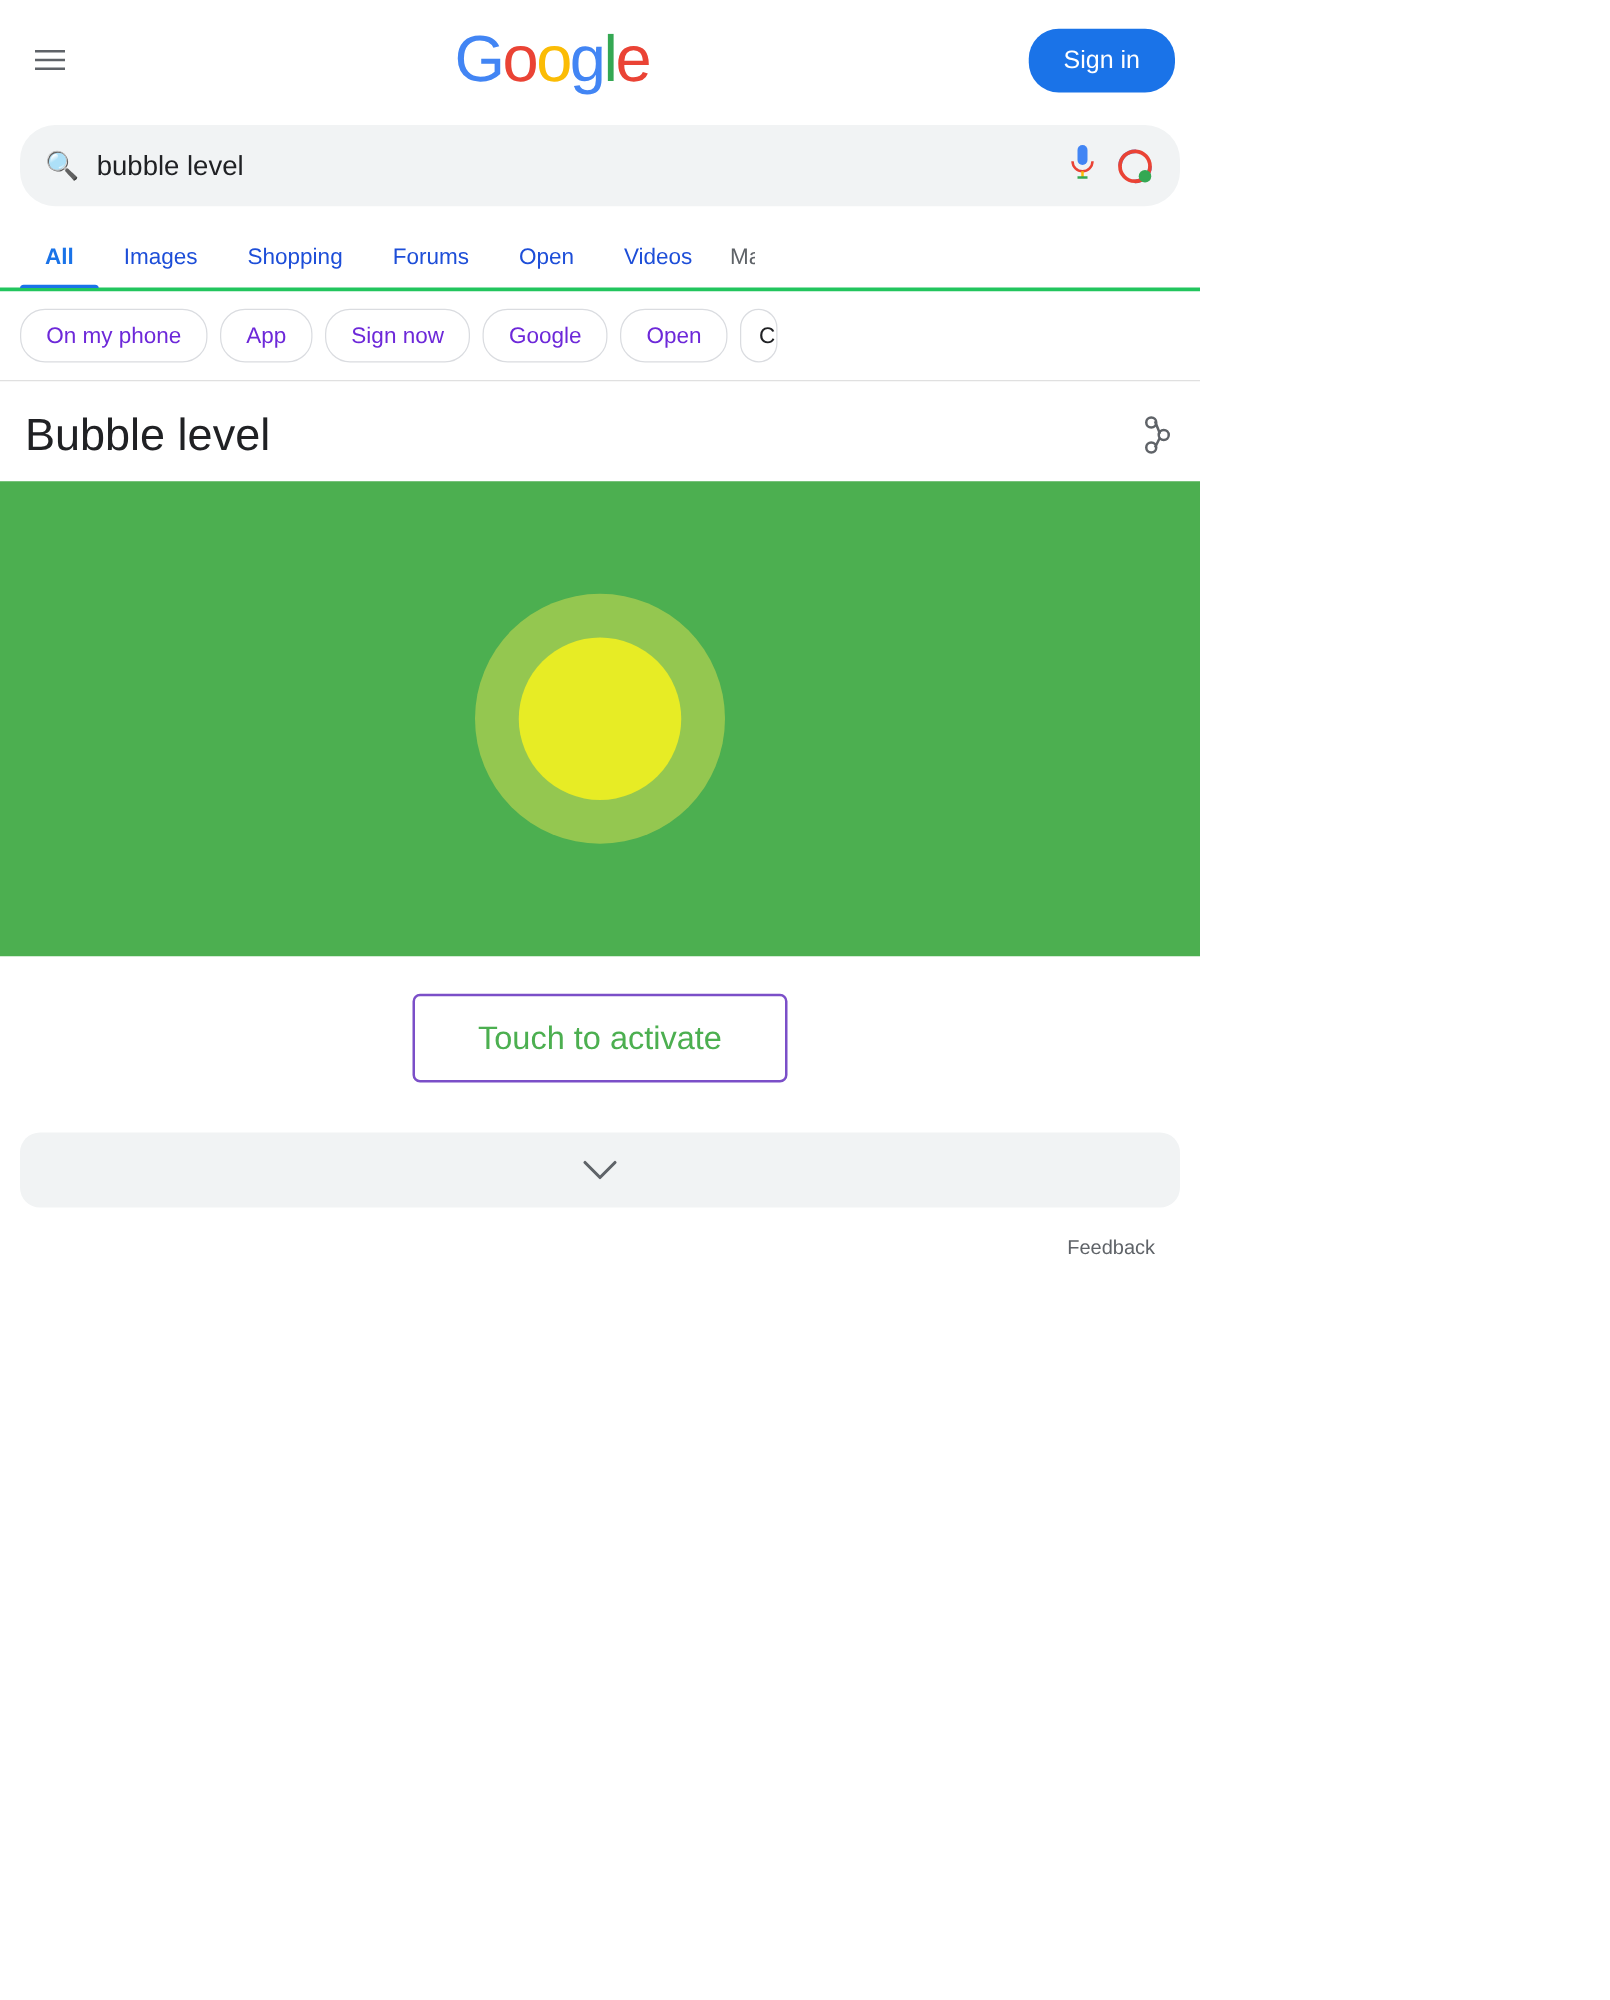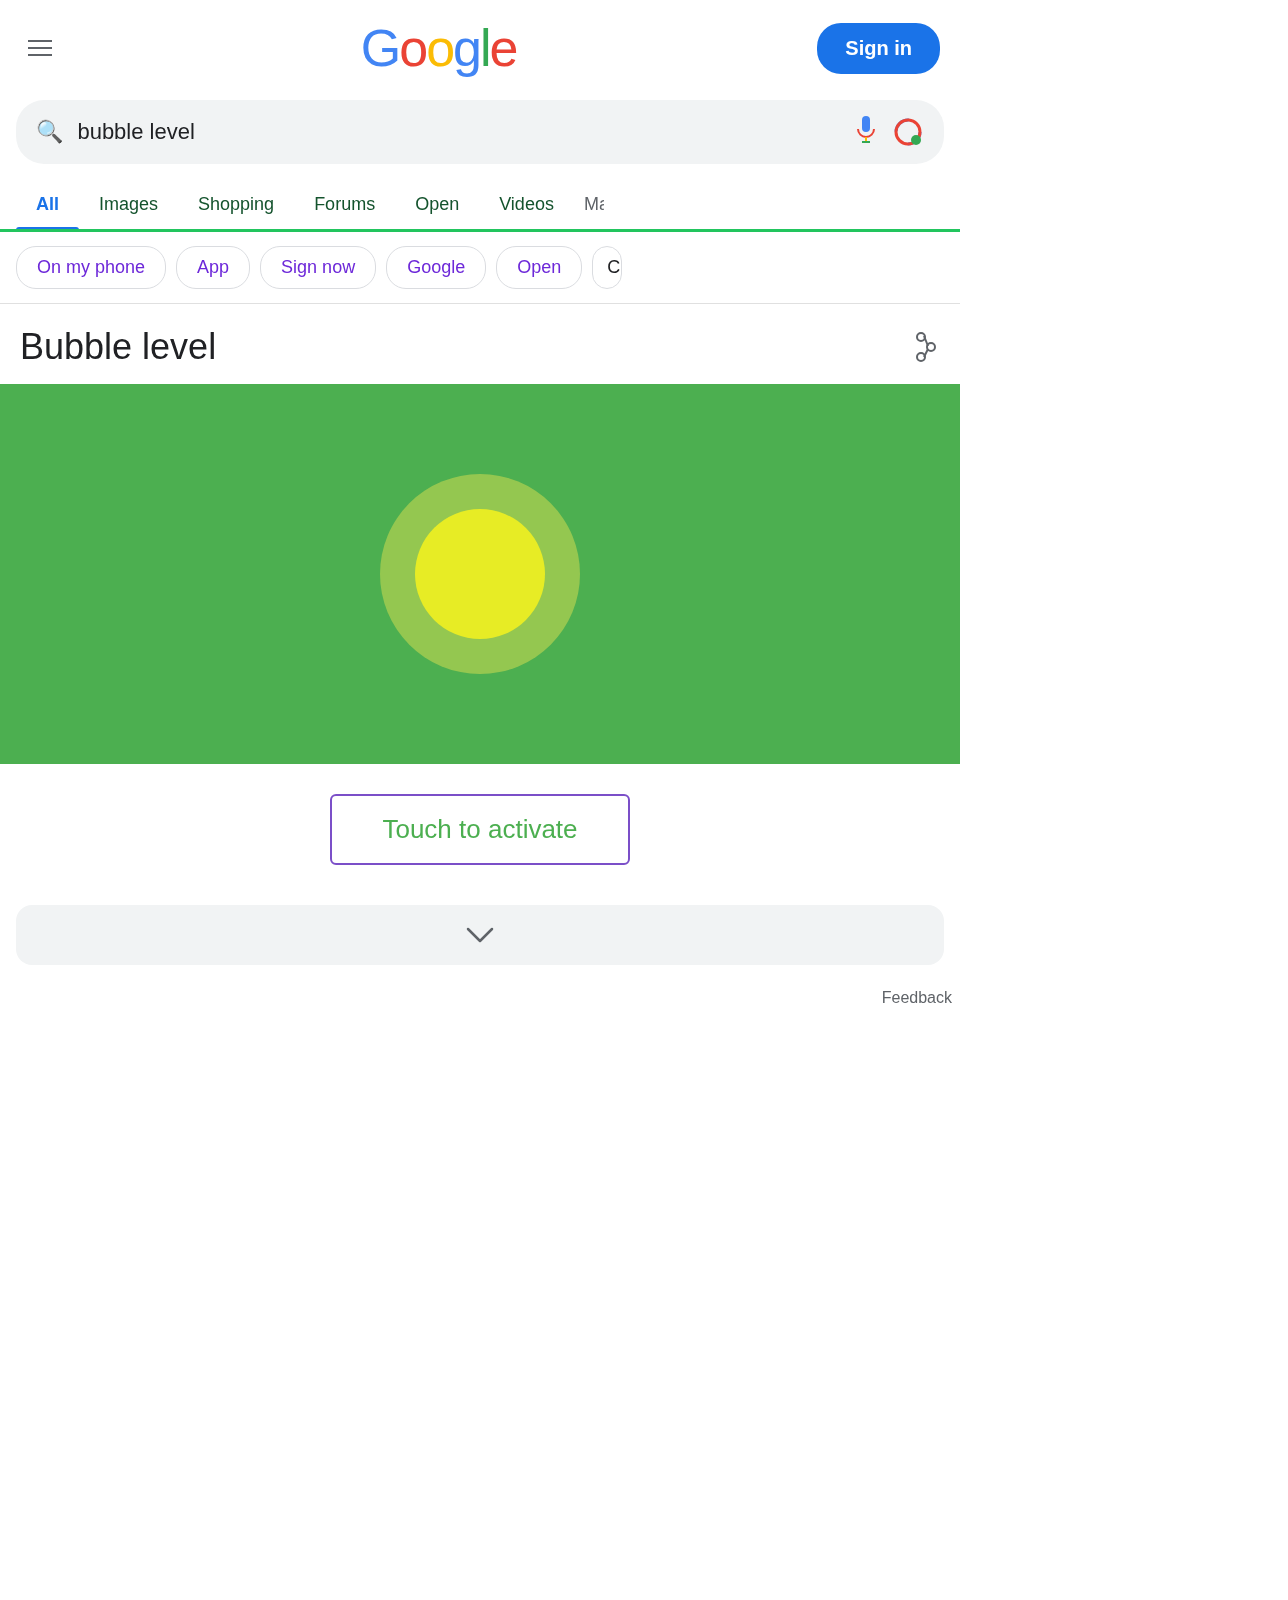--- a/index.html
+++ b/index.html
@@ -44,21 +44,21 @@
     .g-red { color: #EA4335; }
     .g-yellow { color: #FBBC05; }
     .g-green { color: #34A853; }
     .sign-in-btn {
       background: #1a73e8;
       color: #fff;
       border: none;
       border-radius: 24px;
       padding: 14px 28px;
       font-size: 20px;
-      font-weight: 700;
+      font-weight: 400;
       cursor: pointer;
     }
 
     
     .search-bar-container {
       padding: 10px 16px 16px 16px;
     }
     .search-bar {
       display: flex;
       align-items: center;
@@ -96,21 +96,21 @@
       display: flex;
       align-items: center;
       border-bottom: 3px solid #22c55e;
       padding: 0 16px;
       overflow-x: hidden;
       gap: 0;
     }
     .tab-item {
       padding: 14px 20px;
       font-size: 18px;
-      color: #14532d;
+      color: #1d4ed8;
       cursor: pointer;
       white-space: nowrap;
       position: relative;
     }
     .tab-item.active {
       color: #1a73e8;
       font-weight: 600;
     }
     .tab-item.active::after {
       content: '';
@@ -240,21 +240,21 @@
     }
     .chevron-down {
       font-size: 22px;
       color: #5f6368;
     }
 
     
     .feedback-row {
       display: flex;
       justify-content: flex-end;
-      padding: 14px 8px;
+      padding: 14px 36px;
     }
     .feedback-link {
       font-size: 16px;
       color: #5f6368;
       cursor: pointer;
     }
   </style>
 </head>
 <body>
 

